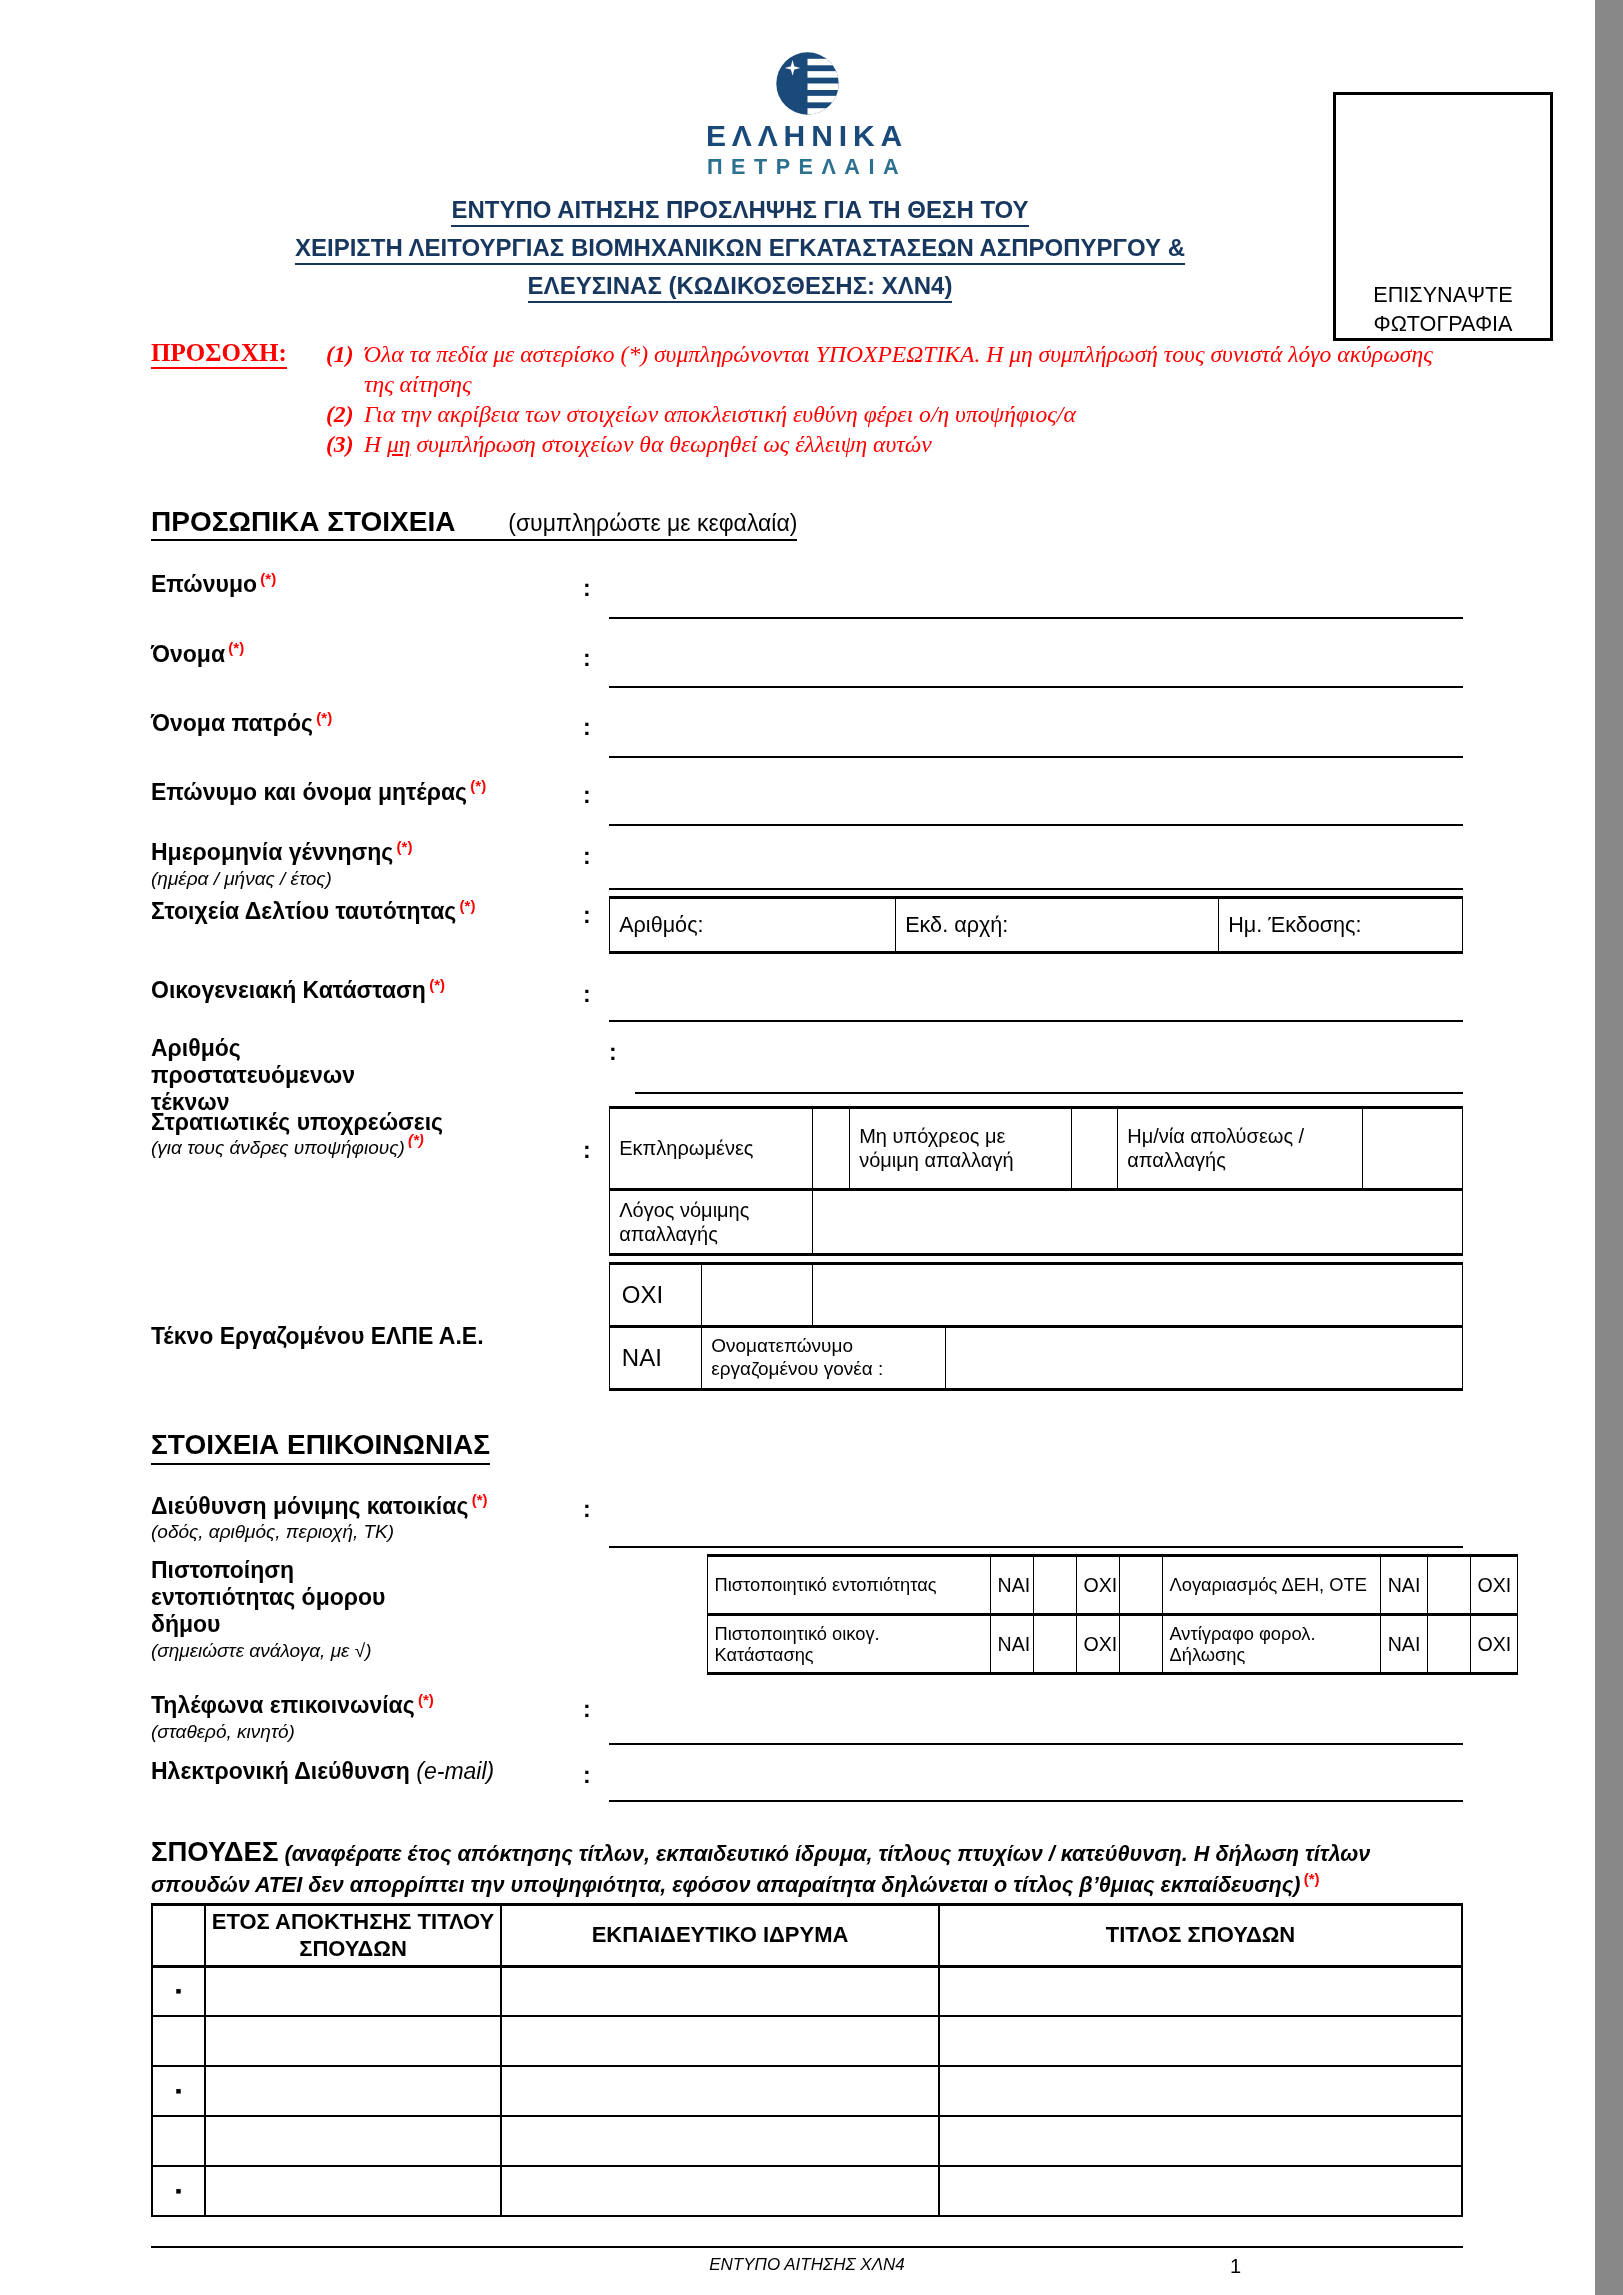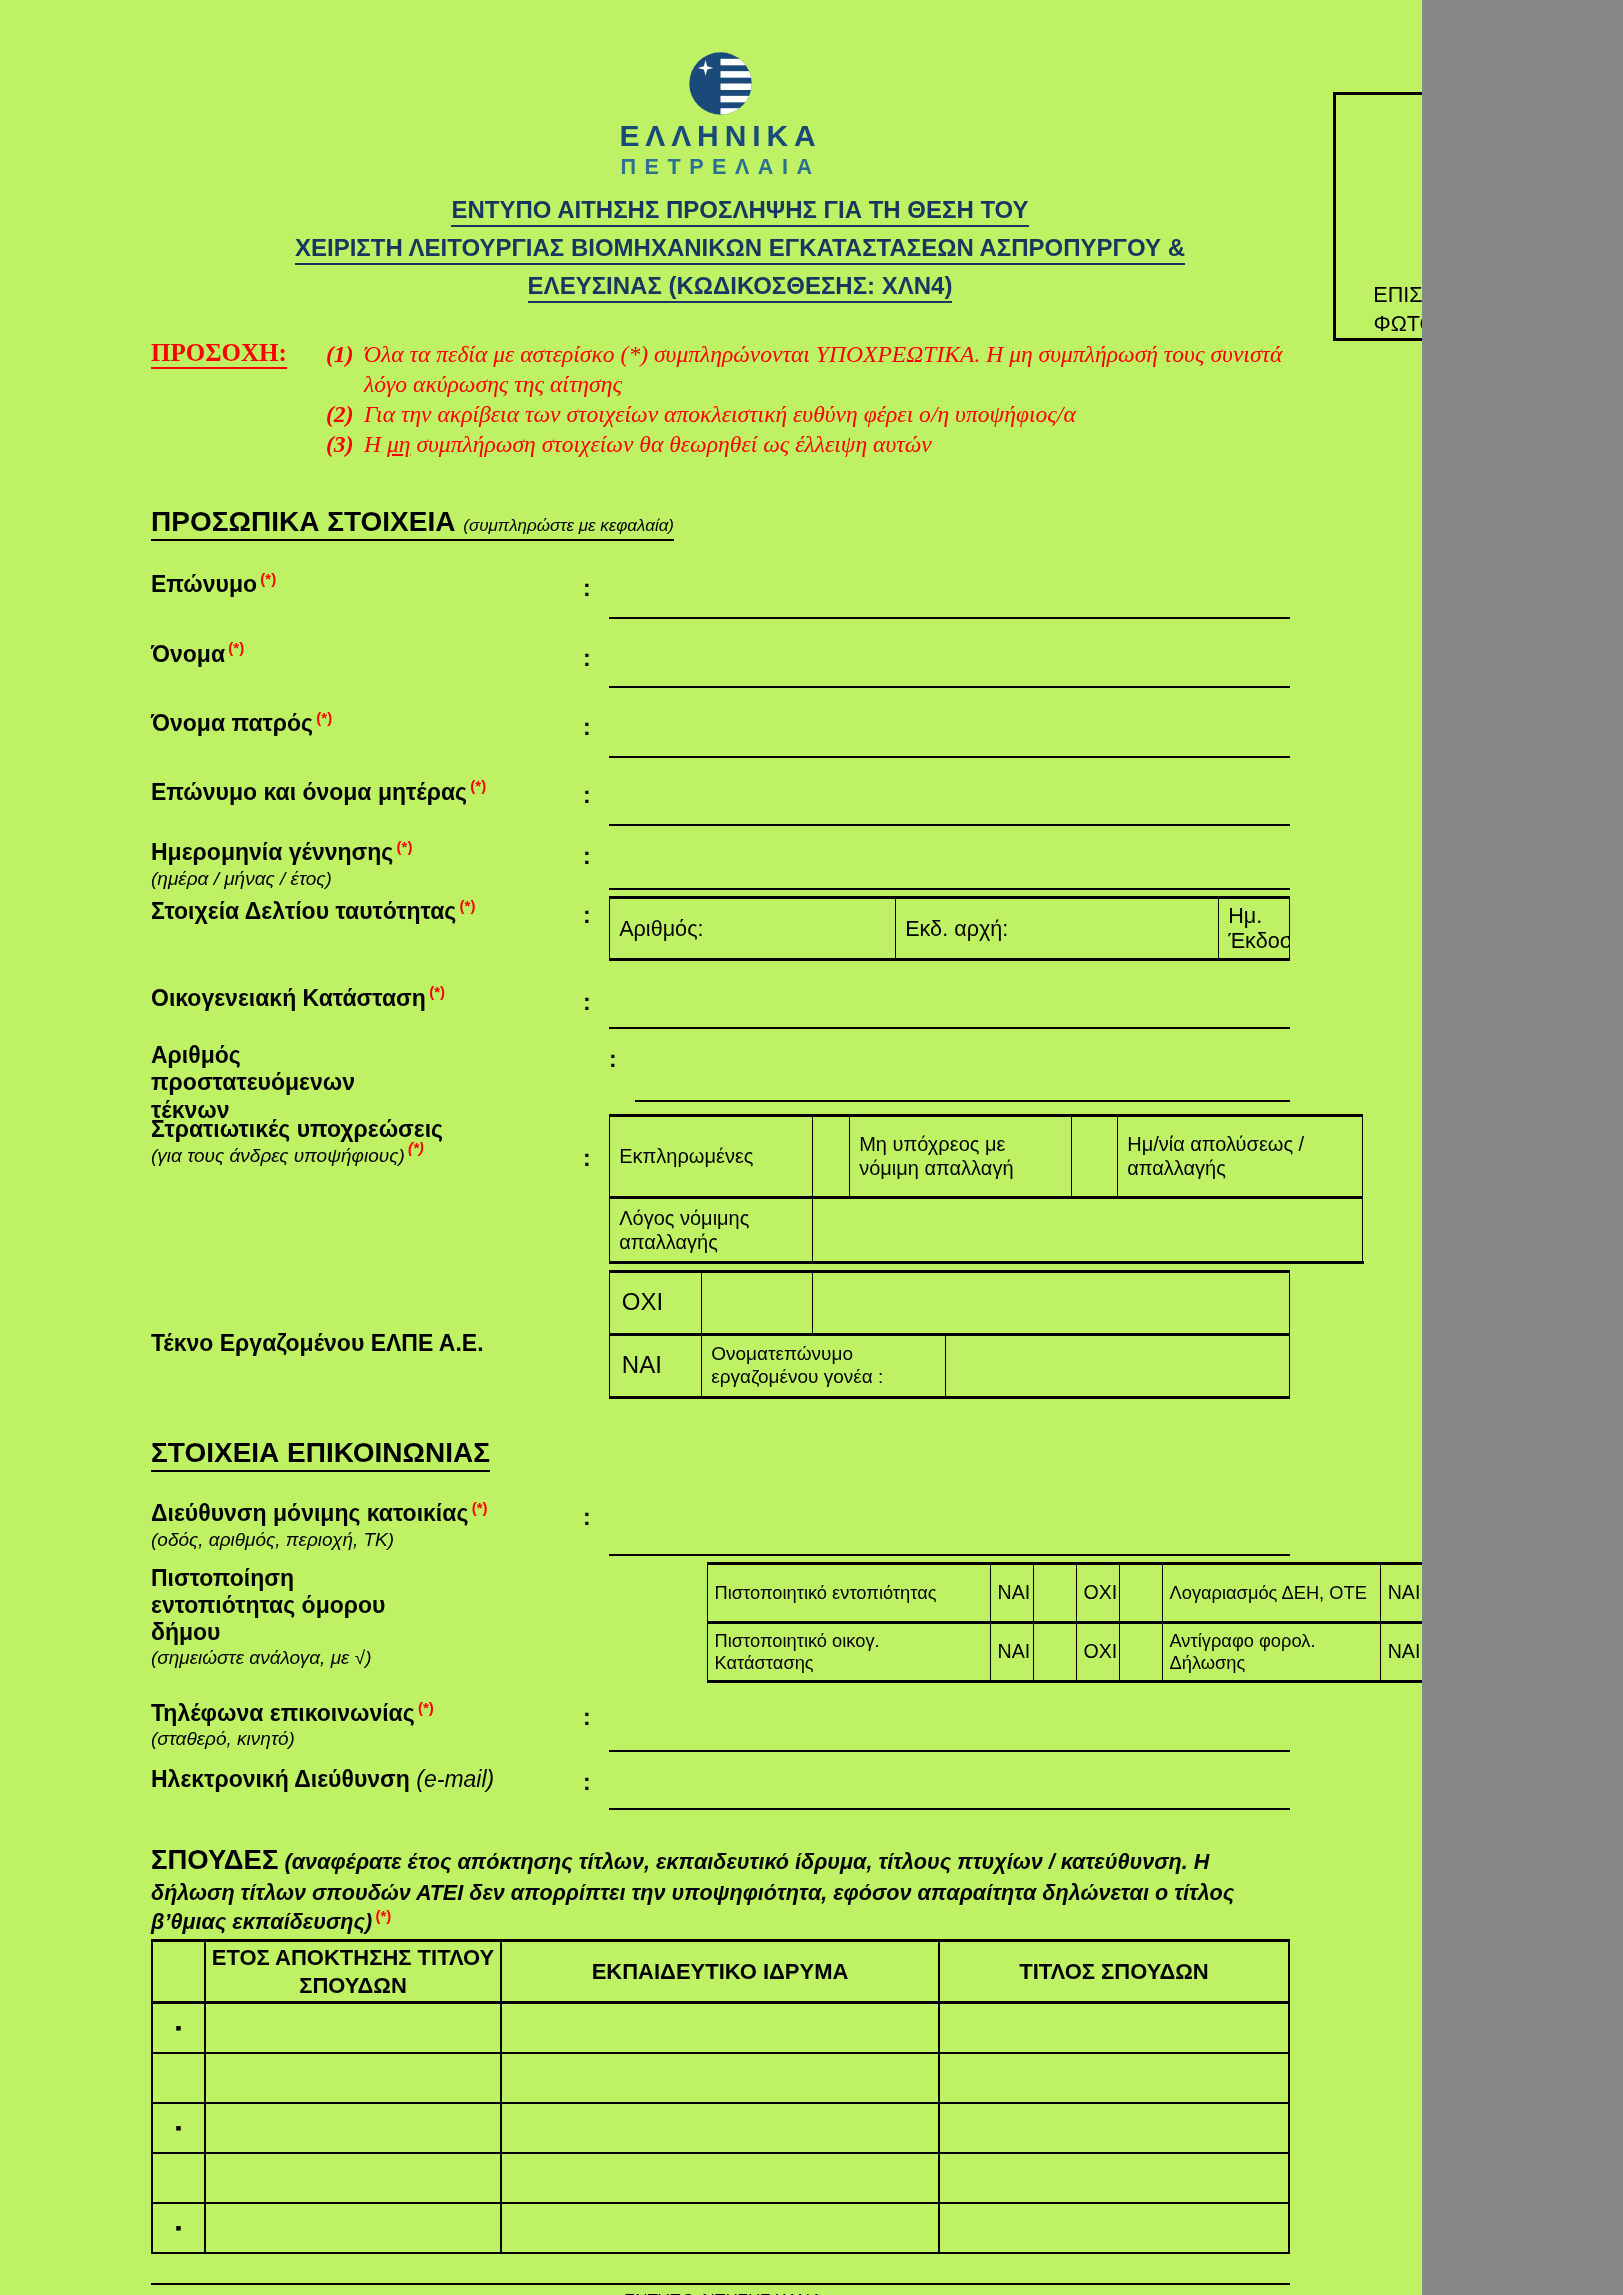--- a/index.html
+++ b/index.html
@@ -1,20 +1,20 @@
 <!DOCTYPE html>
 <html style="font-size:10.5px"><head>
 <meta charset="utf-8">
 <style>
   * { box-sizing: border-box; margin: 0; padding: 0; }
   html,body { background:#888; }
   .page {
     position: relative;
-    width: 1422px; height: 2295px;
-    background: #bef264;
+    width: 1595px; height: 2295px;
+    background: #ffffff;
     font-family: "Liberation Sans", sans-serif;
     color: #000;
     overflow: hidden;
   }
   .content { padding: 51px 132px 0 151px; }
 
   
   .logo-block { text-align: center; line-height: 1; }
   .logo-icon { display:block; margin: 0 auto 5.2px auto; width: 65px; height: 65px; }
   .logo-name1 { font-size: 30px; font-weight: bold; letter-spacing: 5.9px; color: #1a4a7a; }
@@ -44,21 +44,21 @@
   .warning-items { flex: 1; font-style: italic; font-size: 23.6px; line-height: 1.28; max-width: 1171px; }
   .witem { display: flex; }
   .wnum { font-weight: bold; width: 38px; flex: none; }
   .wtext { flex: 1; }
   .wul { text-decoration: underline; }
 
   
   .sec-heading { margin-top: 46px; font-size: 28px; }
   .sec-heading .hwrap { border-bottom: 2.6px solid #000; padding-bottom: 2.6px; }
   .sec-heading .hmain { font-weight: bold; }
-  .sec-heading .hnote { font-style: italic; font-size: 17px; }
+  .sec-heading .hnote { font-size: 23px; margin-left: 45px; }
 
   
   .frow { display: flex; align-items: stretch; }
   .flabel { width: 432px; flex: none; font-weight: bold; font-size: 23px; line-height: 1.18; padding-top: 2.6px; }
   .flabel .sub { display: block; font-weight: normal; font-style: italic; font-size: 19px; margin-top: 1.3px; }
   .flabel.narrow { max-width: 291px; padding-right: 6.5px; }
   .fcolon { width: 26px; flex: none; font-weight: bold; font-size: 23px; padding-top: 6.5px; }
   .fvalue { flex: 1; border-bottom: 2px solid #000; }
   .fvalue-plain { flex: 1; }
   .star { color: #f00; font-weight: bold; font-size: 15px; position: relative; top: -8.5px; margin-left: 3.3px; white-space: nowrap; }

